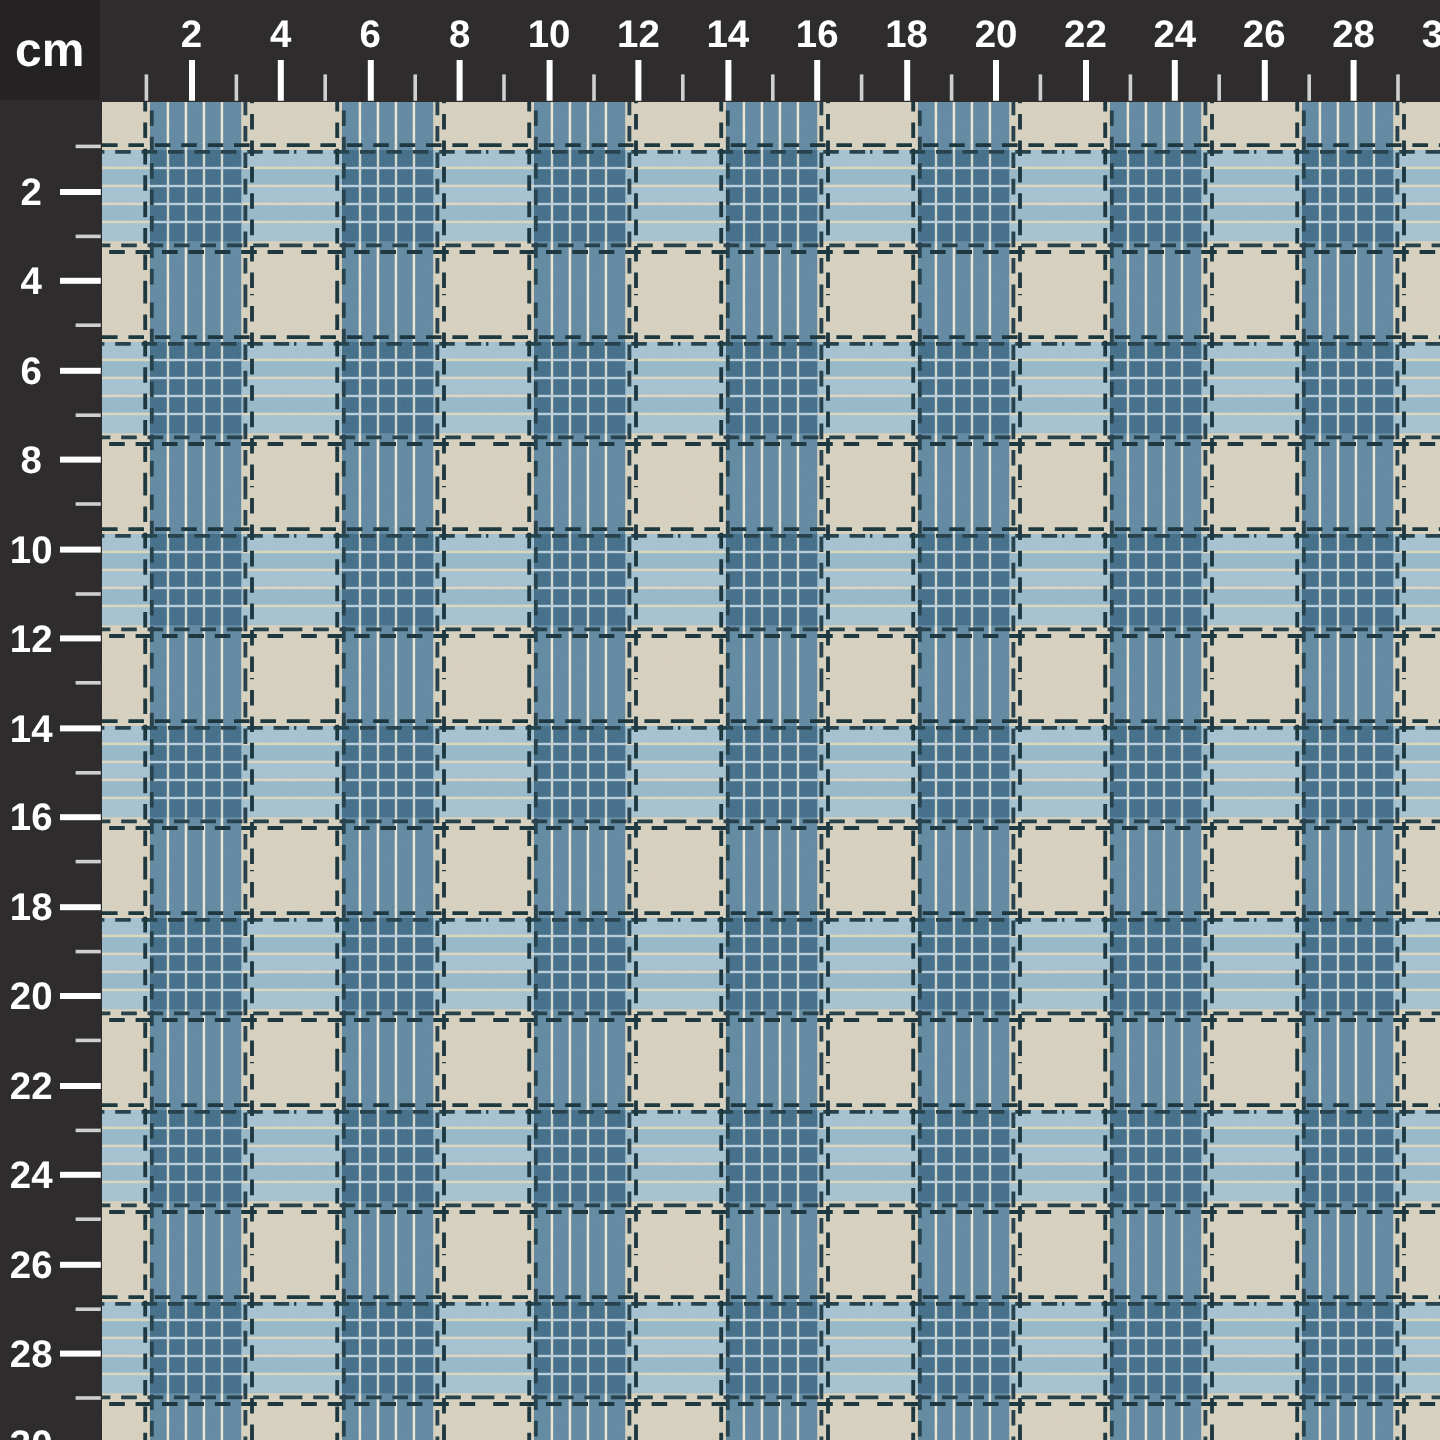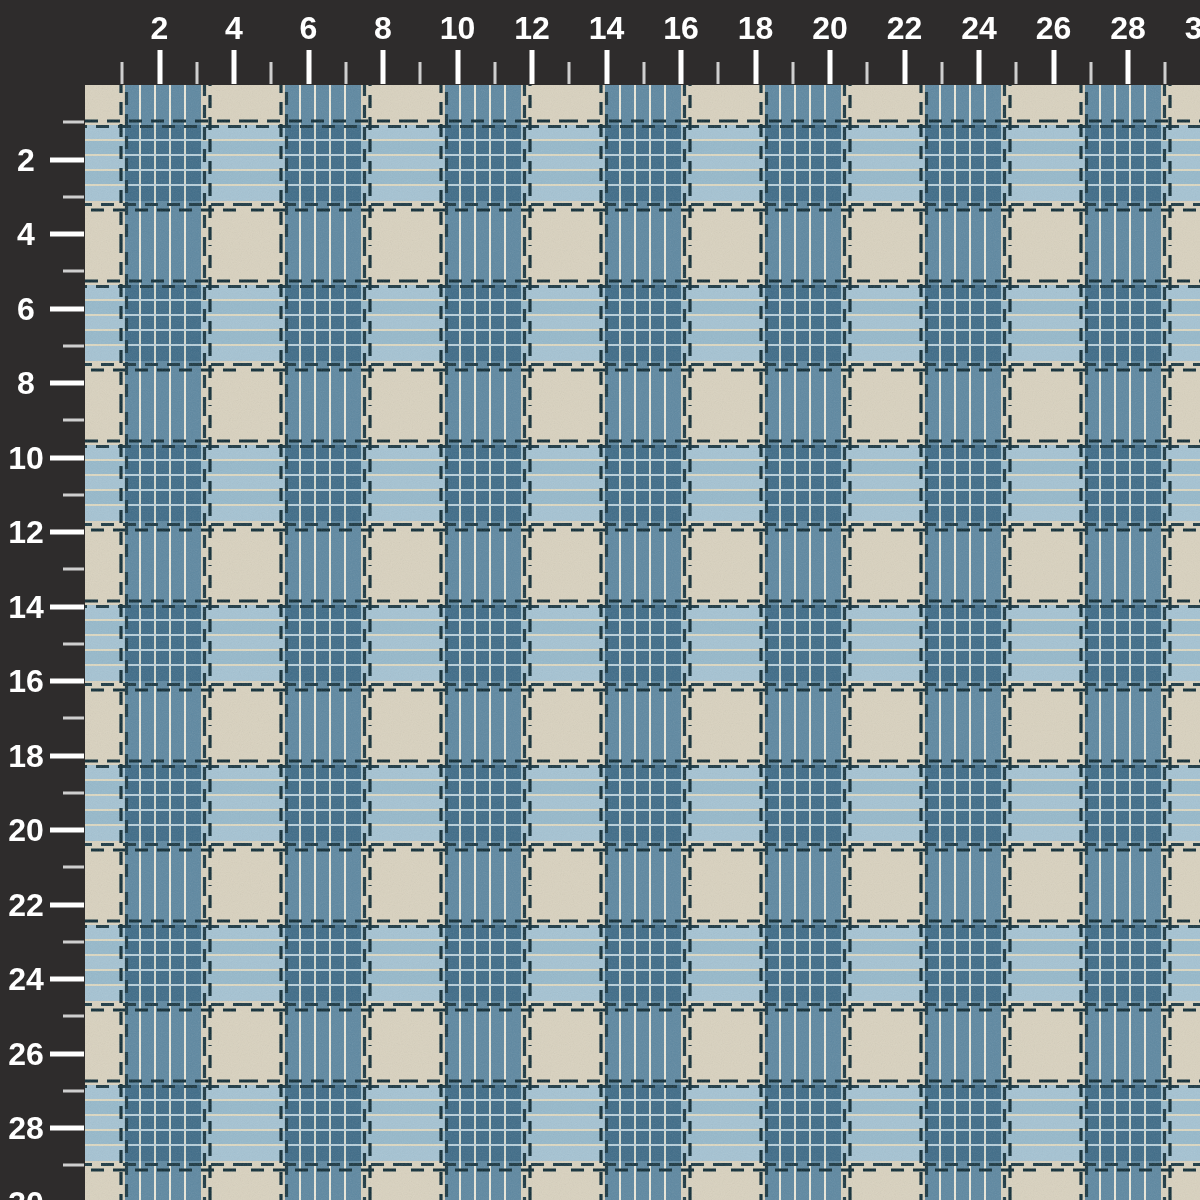--- a/index.html
+++ b/index.html
@@ -191,14 +191,17 @@
       <span class="num l" style="top: 606.5px; left: 26px;">14</span>
       <span class="num l" style="top: 681px; left: 26px;">16</span>
       <span class="num l" style="top: 755.5px; left: 26px;">18</span>
       <span class="num l" style="top: 830px; left: 26px;">20</span>
       <span class="num l" style="top: 904.5px; left: 26px;">22</span>
       <span class="num l" style="top: 979px; left: 26px;">24</span>
       <span class="num l" style="top: 1053.5px; left: 26px;">26</span>
       <span class="num l" style="top: 1128px; left: 26px;">28</span>
       <span class="num l" style="top: 1202.5px; left: 26px;">30</span>
     </div>
+  <div class="corner">
+    <span>cm</span>
+  </div>
 
 </div>
 
 </body></html>

